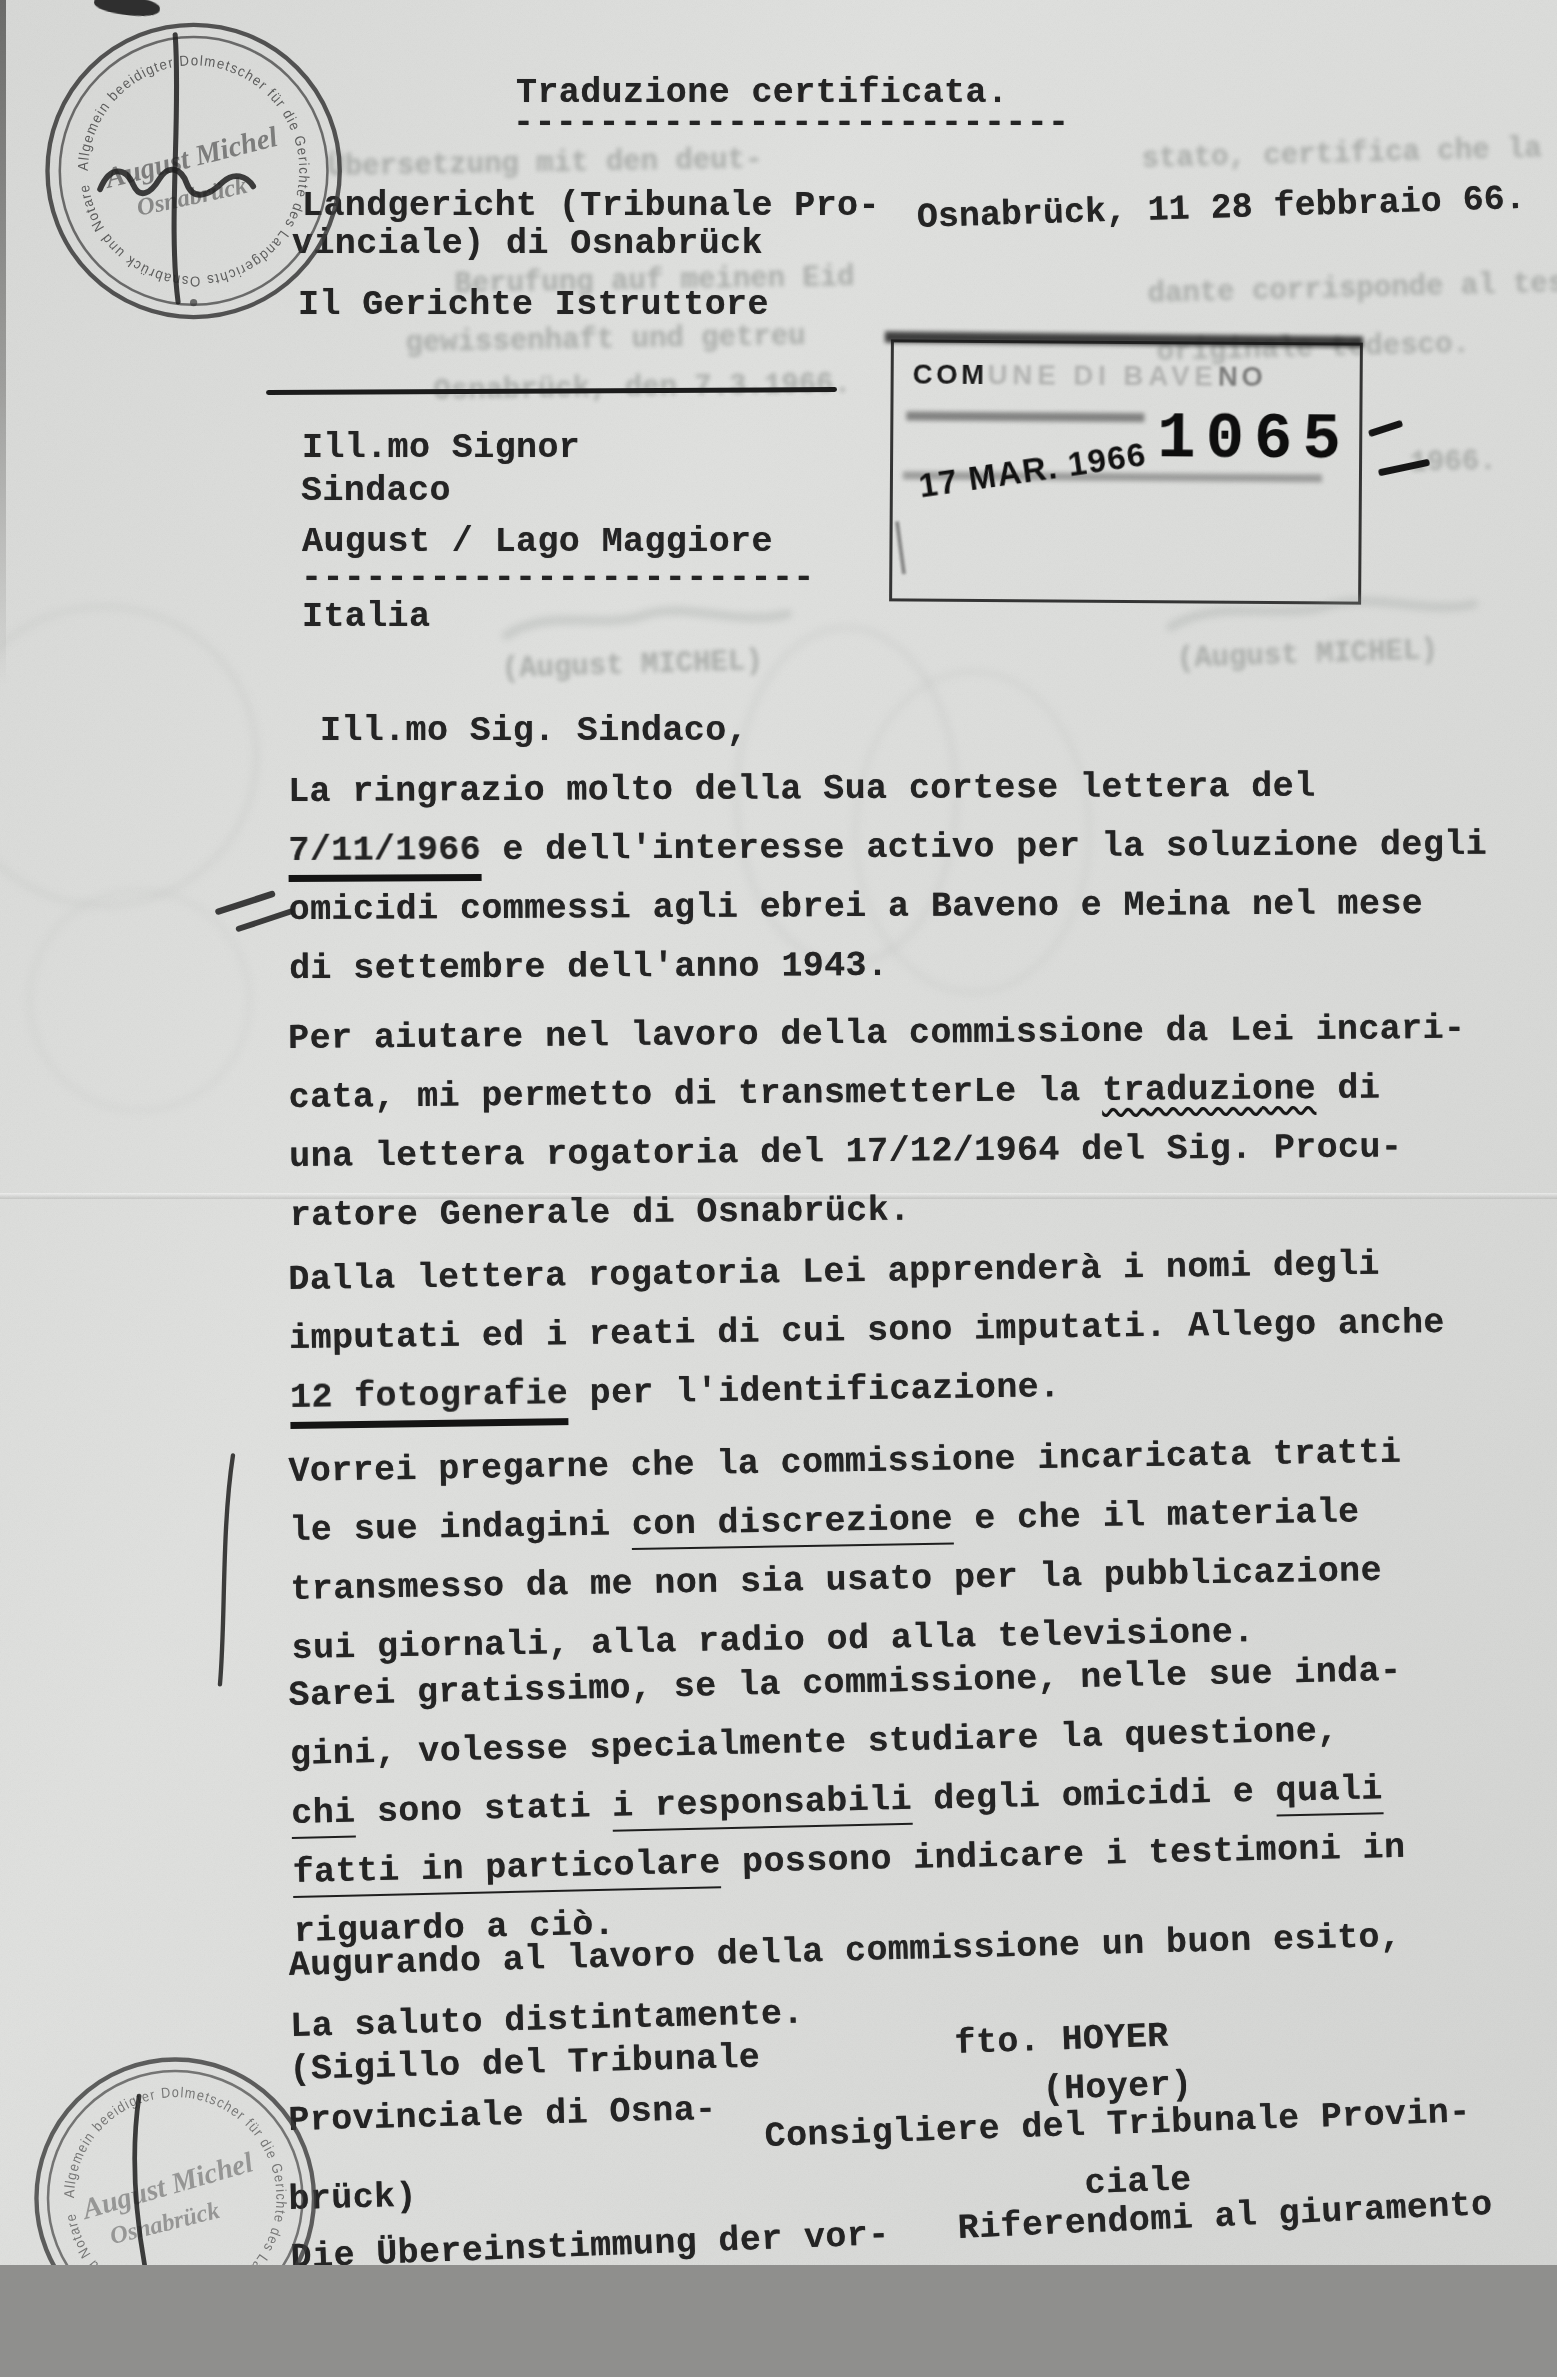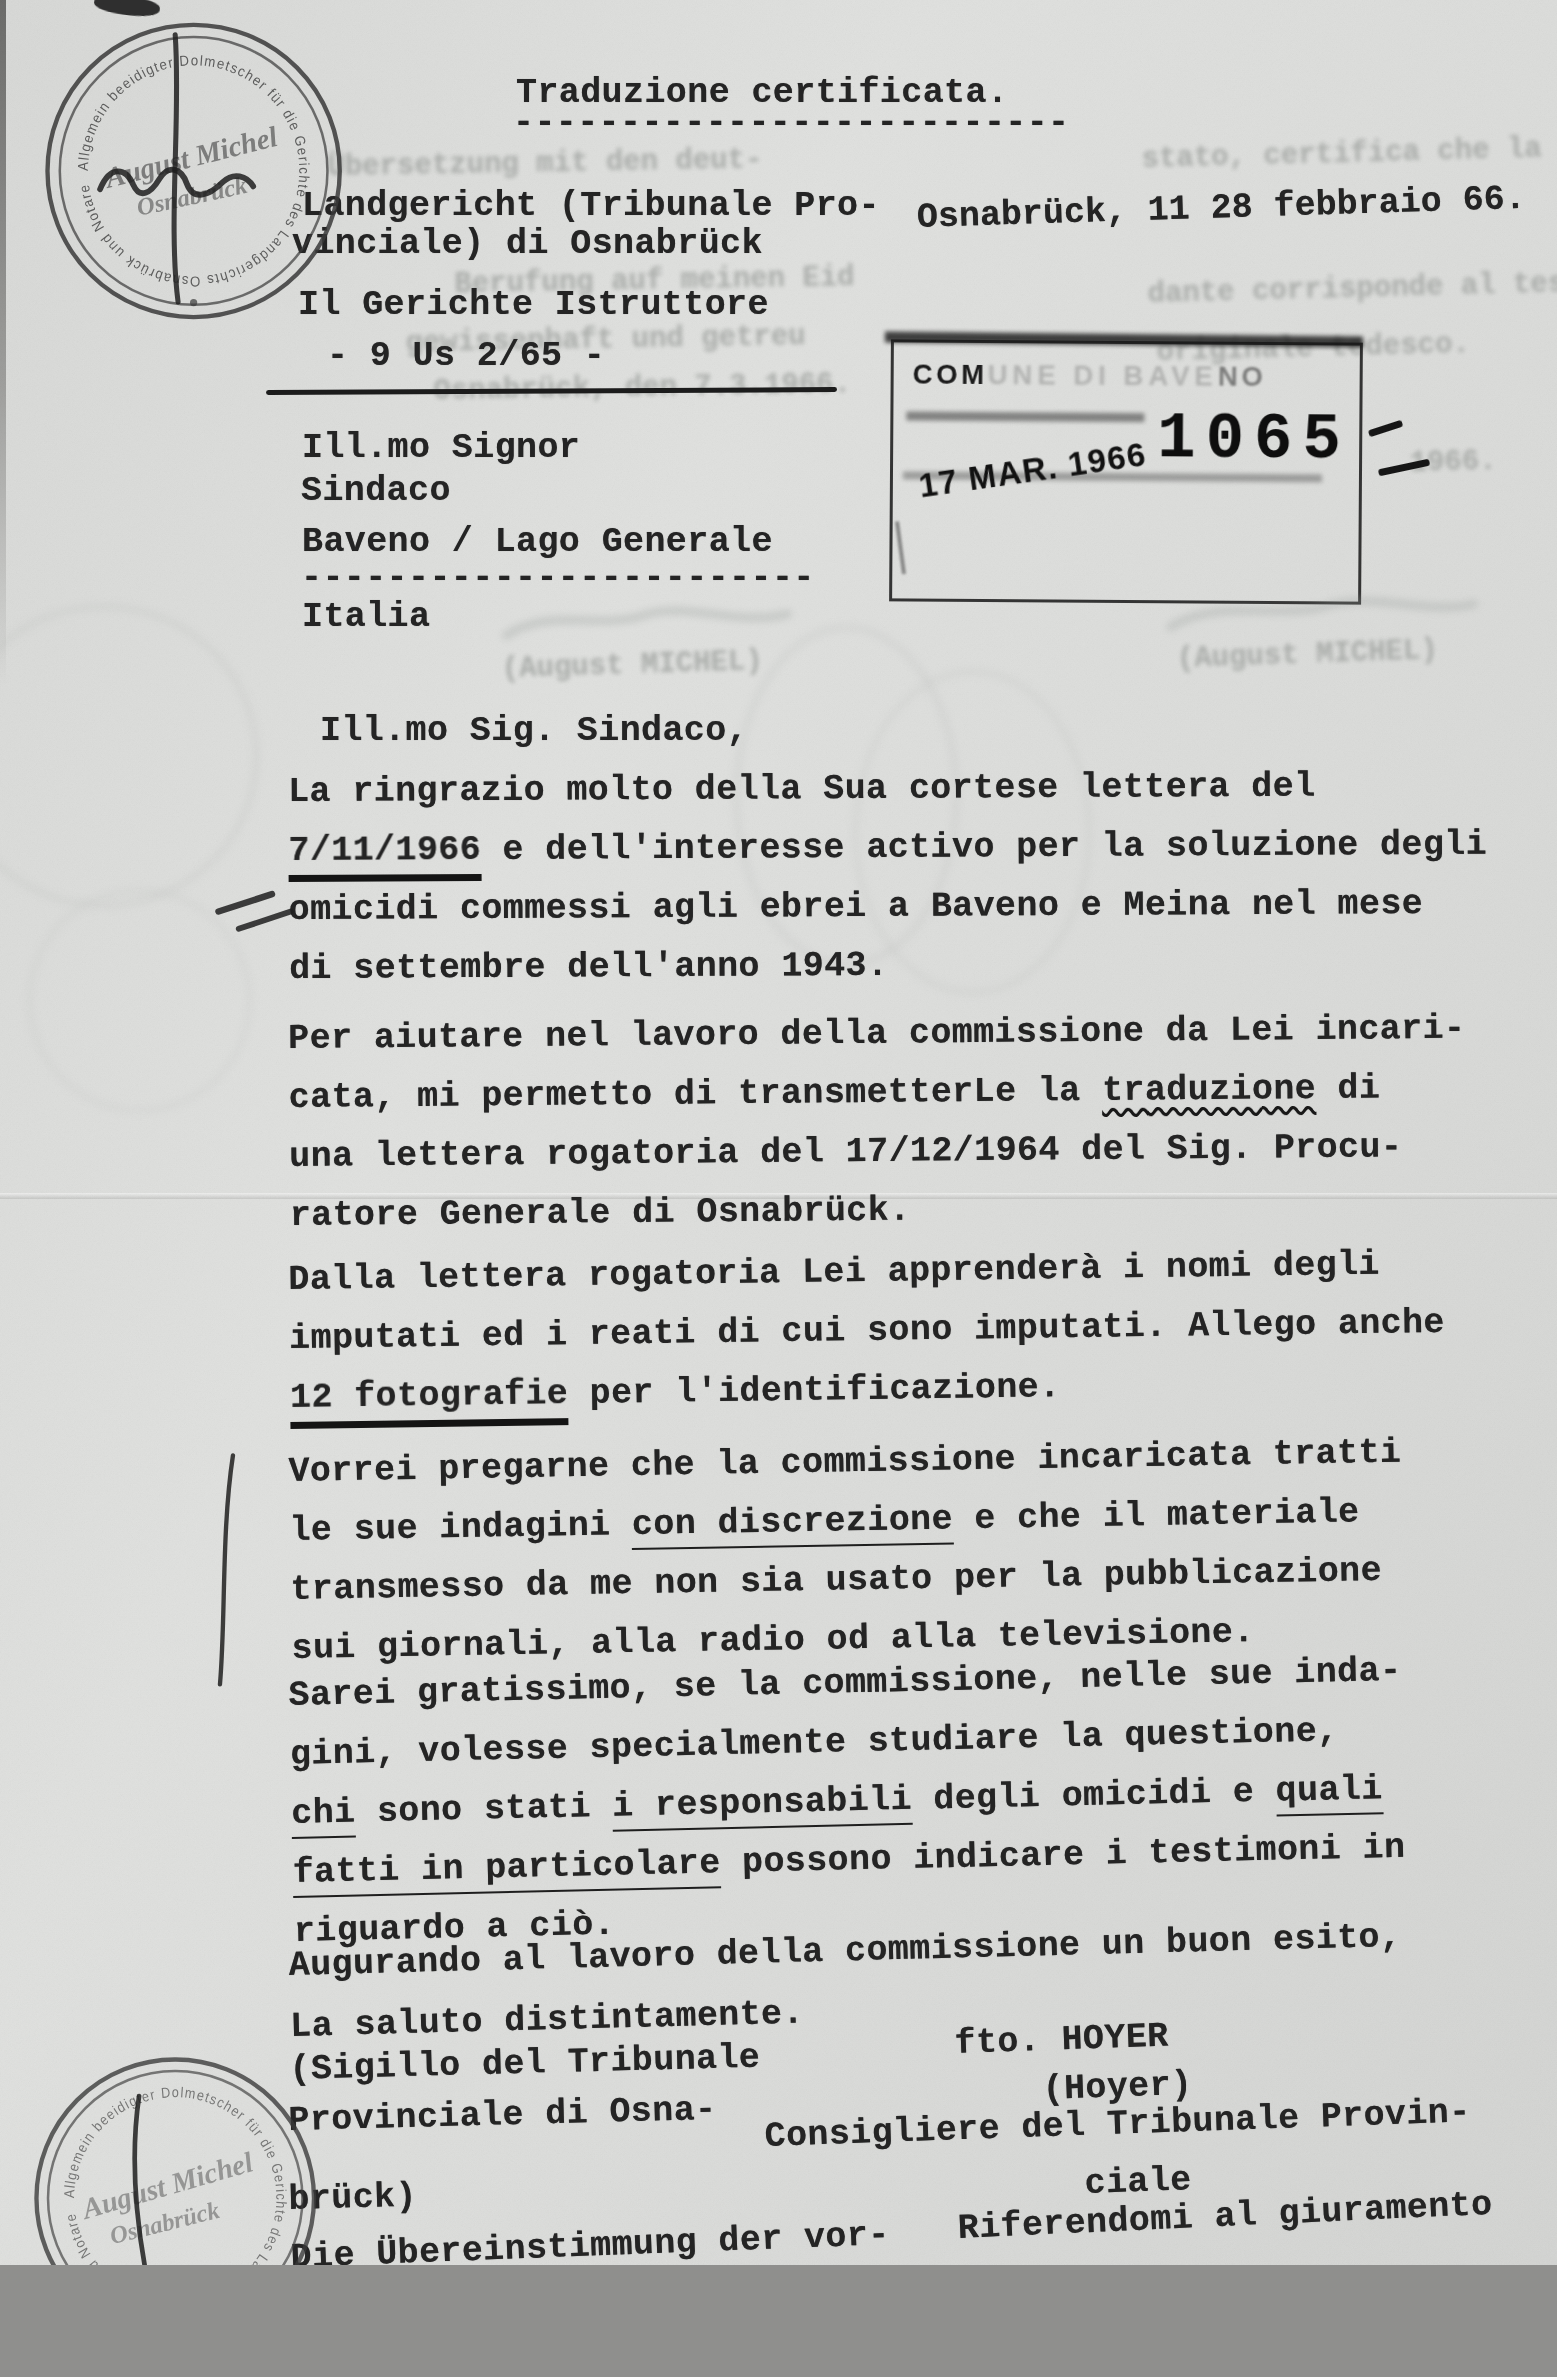--- a/index.html
+++ b/index.html
@@ -88,27 +88,26 @@
   <div class="ghost" style="left:1409px; top:438px; transform:rotate(-1.5deg)">1966.</div>
   <div class="ghost" style="left:501px; top:644px; transform:rotate(-1.8deg)">(August MICHEL)</div>
   <div class="ghost" style="left:1176px; top:634px; transform:rotate(-2deg)">(August MICHEL)</div>
 
   <div class="typed" style="left:516px; top:64px">Traduzione certificata.</div>
   <div class="typed" style="left:513px; top:94px">--------------------------</div>
 
   <div class="typed tight" style="left:292px; top:224px">vinciale) di Osnabrück</div>
   <div class="typed tight" style="left:302px; top:186px">Landgericht (Tribunale Pro-</div>
   <div class="typed" style="left:298px; top:276px">Il Gerichte Istruttore</div>
-  <div class="typed" style="left:327px; top:327px">- 9 Us 2/65 -</div>
   <div class="rule" style="left:266px; top:390px; width:571px; height:5px; transform:rotate(-.3deg)"></div>
   <div class="typed" style="left:916px; top:189px; transform:rotate(-1.8deg); letter-spacing:0">Osnabrück, 11 28 febbraio 66.</div>
 
   <div class="typed tight" style="left:302px; top:428px">Ill.mo Signor</div>
   <div class="typed tight" style="left:301px; top:471px">Sindaco</div>
-  <div class="typed tight" style="left:302px; top:522px">Baveno / Lago Generale</div>
+  <div class="typed tight" style="left:302px; top:522px">August / Lago Maggiore</div>
   <div class="typed tight" style="left:301px; top:558px">------------------------</div>
   <div class="typed tight" style="left:302px; top:597px">Italia</div>
 
   <div class="receipt">
     <div class="topsmudge"></div>
     <div class="office"><span>COM</span><span class="mid">UNE DI BAVE</span><span class="end">NO</span></div>
     <div class="smudge" style="left:13px; top:69px; width:238px; height:9.4px; opacity:.5"></div>
     <div class="smudge" style="left:10px; top:129px; width:419px; height:8px; opacity:.35"></div>
     <div class="rdate">17 MAR. 1966</div>
     <div class="rnum">1065</div>

